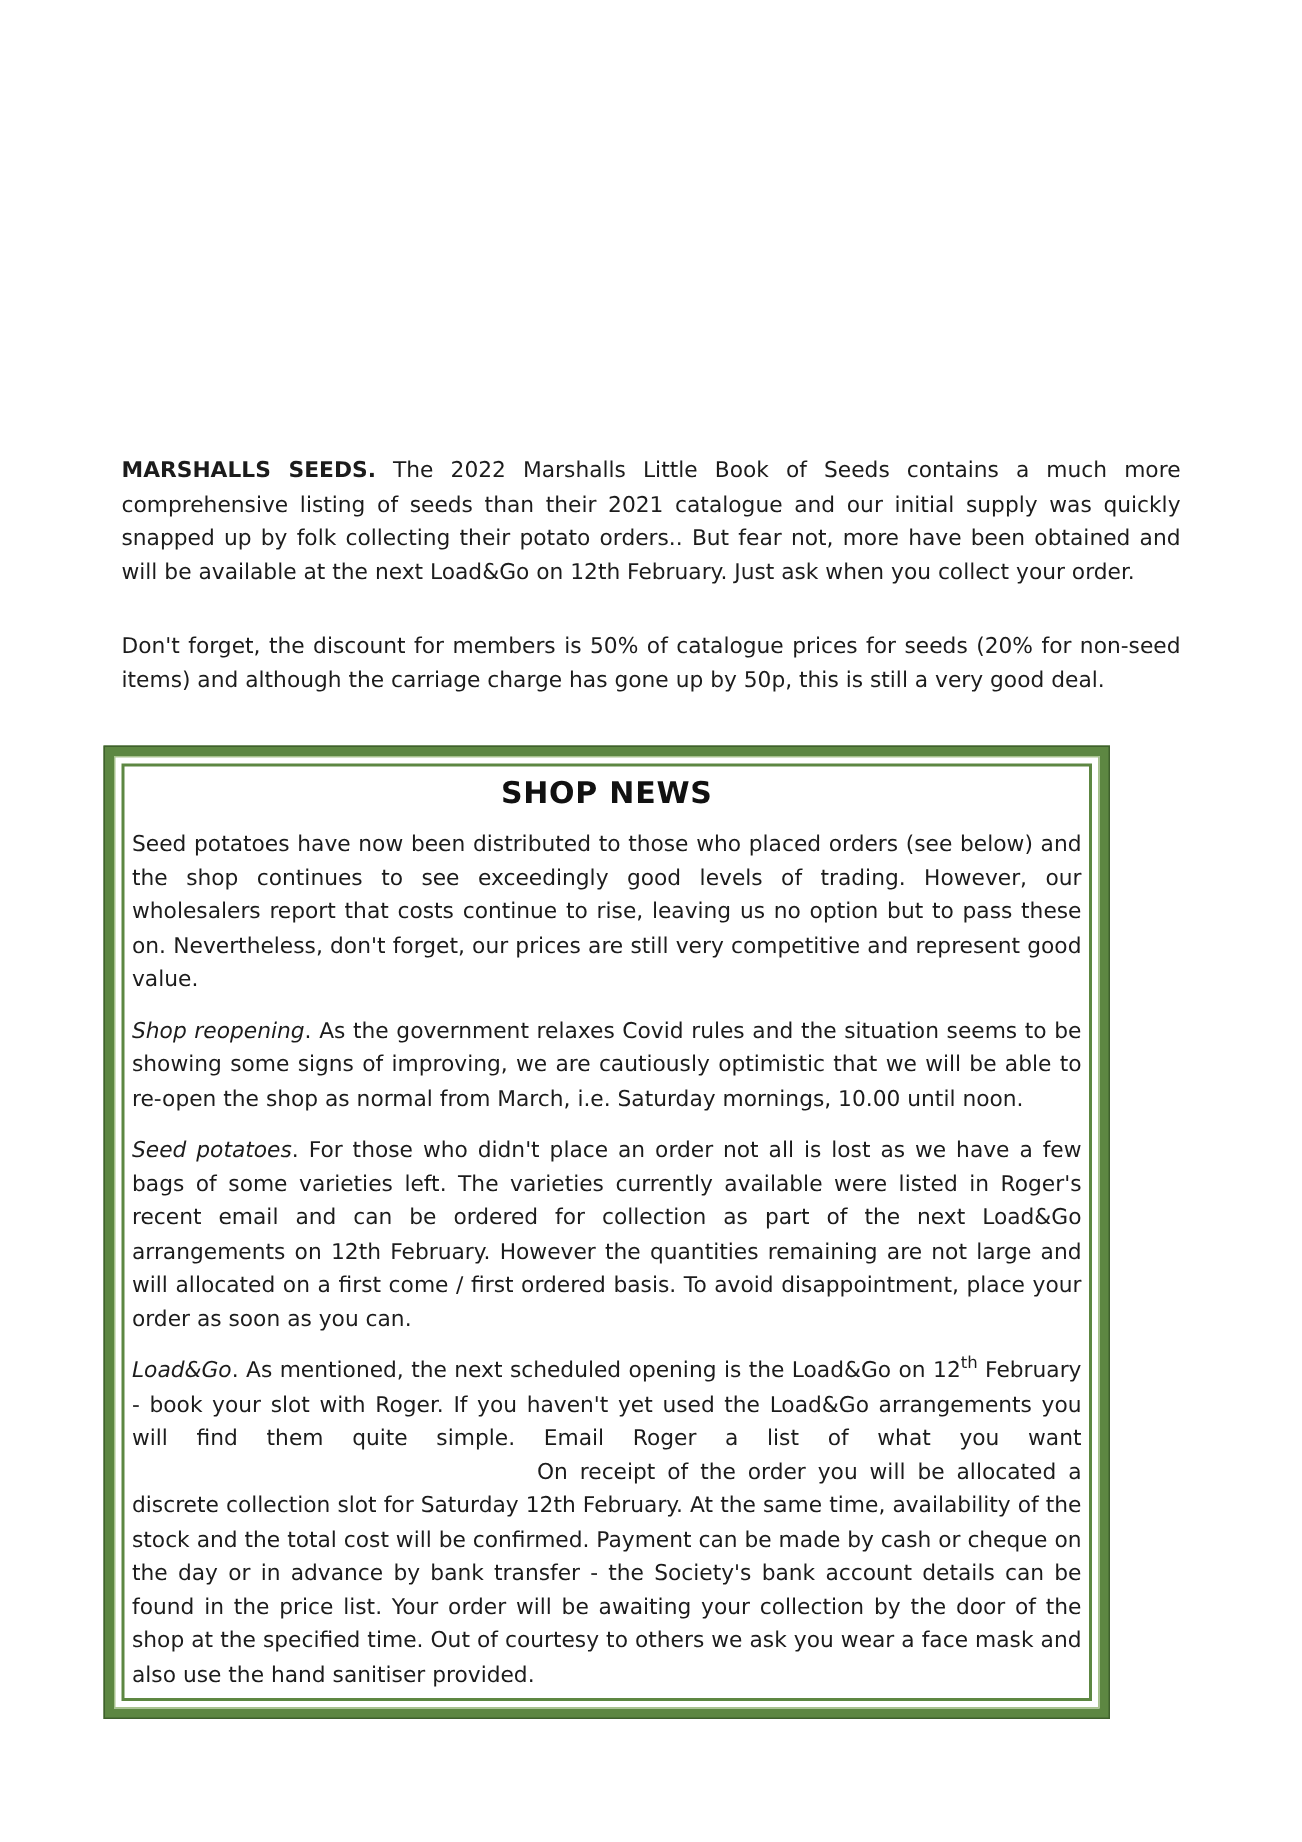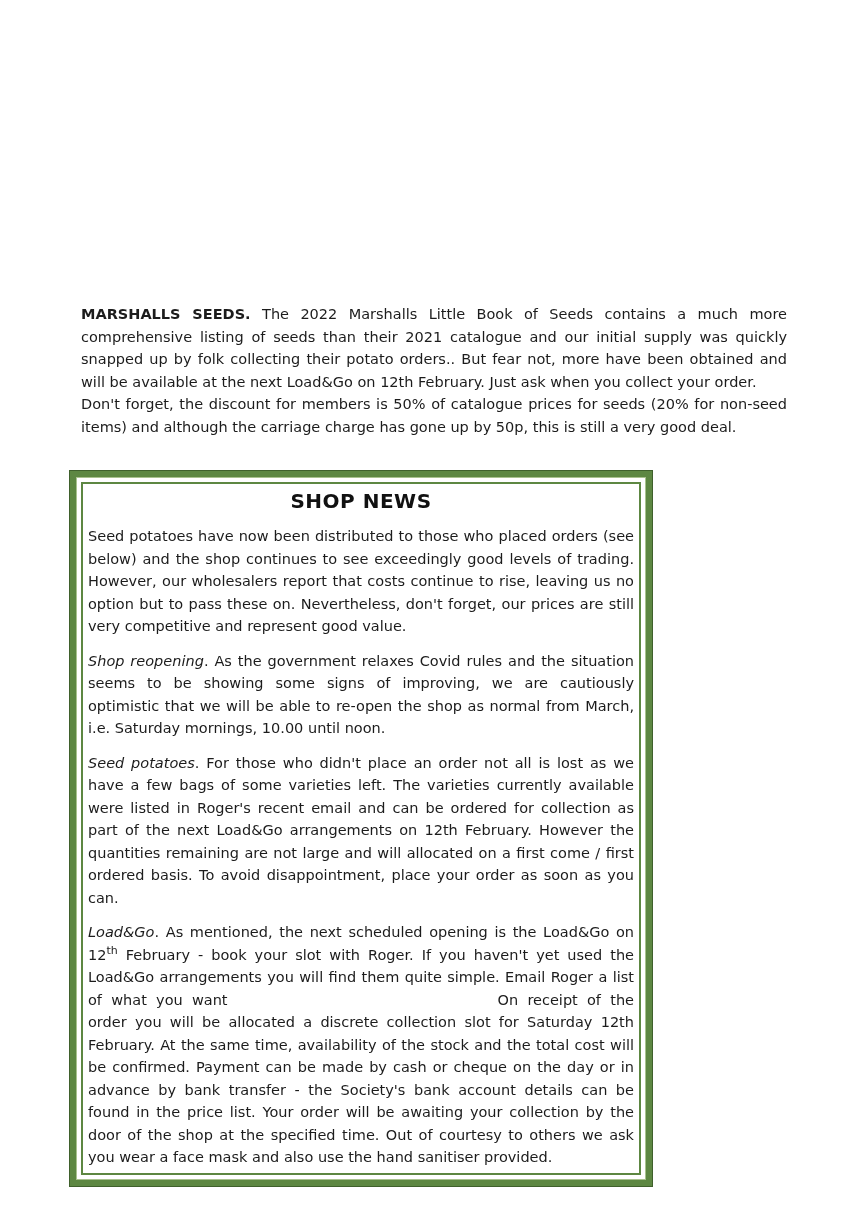--- a/index.html
+++ b/index.html
@@ -21,33 +21,33 @@
   .para {
     margin: 0;
     font-size: 14.5px;
     line-height: 22.5px;
     text-align: justify;
   }
   .intro {
     margin: 0 12px;
   }
   .intro .para + .para {
-    margin-top: 0;
+    margin-top: 27px;
   }
   .lead-bold {
     font-weight: bold;
   }
   .lead-bold-italic {
     font-weight: normal;
     font-style: italic;
   }
   
   .shop-news-outer {
     margin-top: 32px;
-    width: 584px;
+    width: 671px;
     box-sizing: border-box;
     border: 1px solid #3f602c;
     background: #5d8742;
     padding: 6px;
   }
   .shop-news-middle {
     border: 1px solid #a8c28e;
     background: #ffffff;
     padding: 4px;
   }

